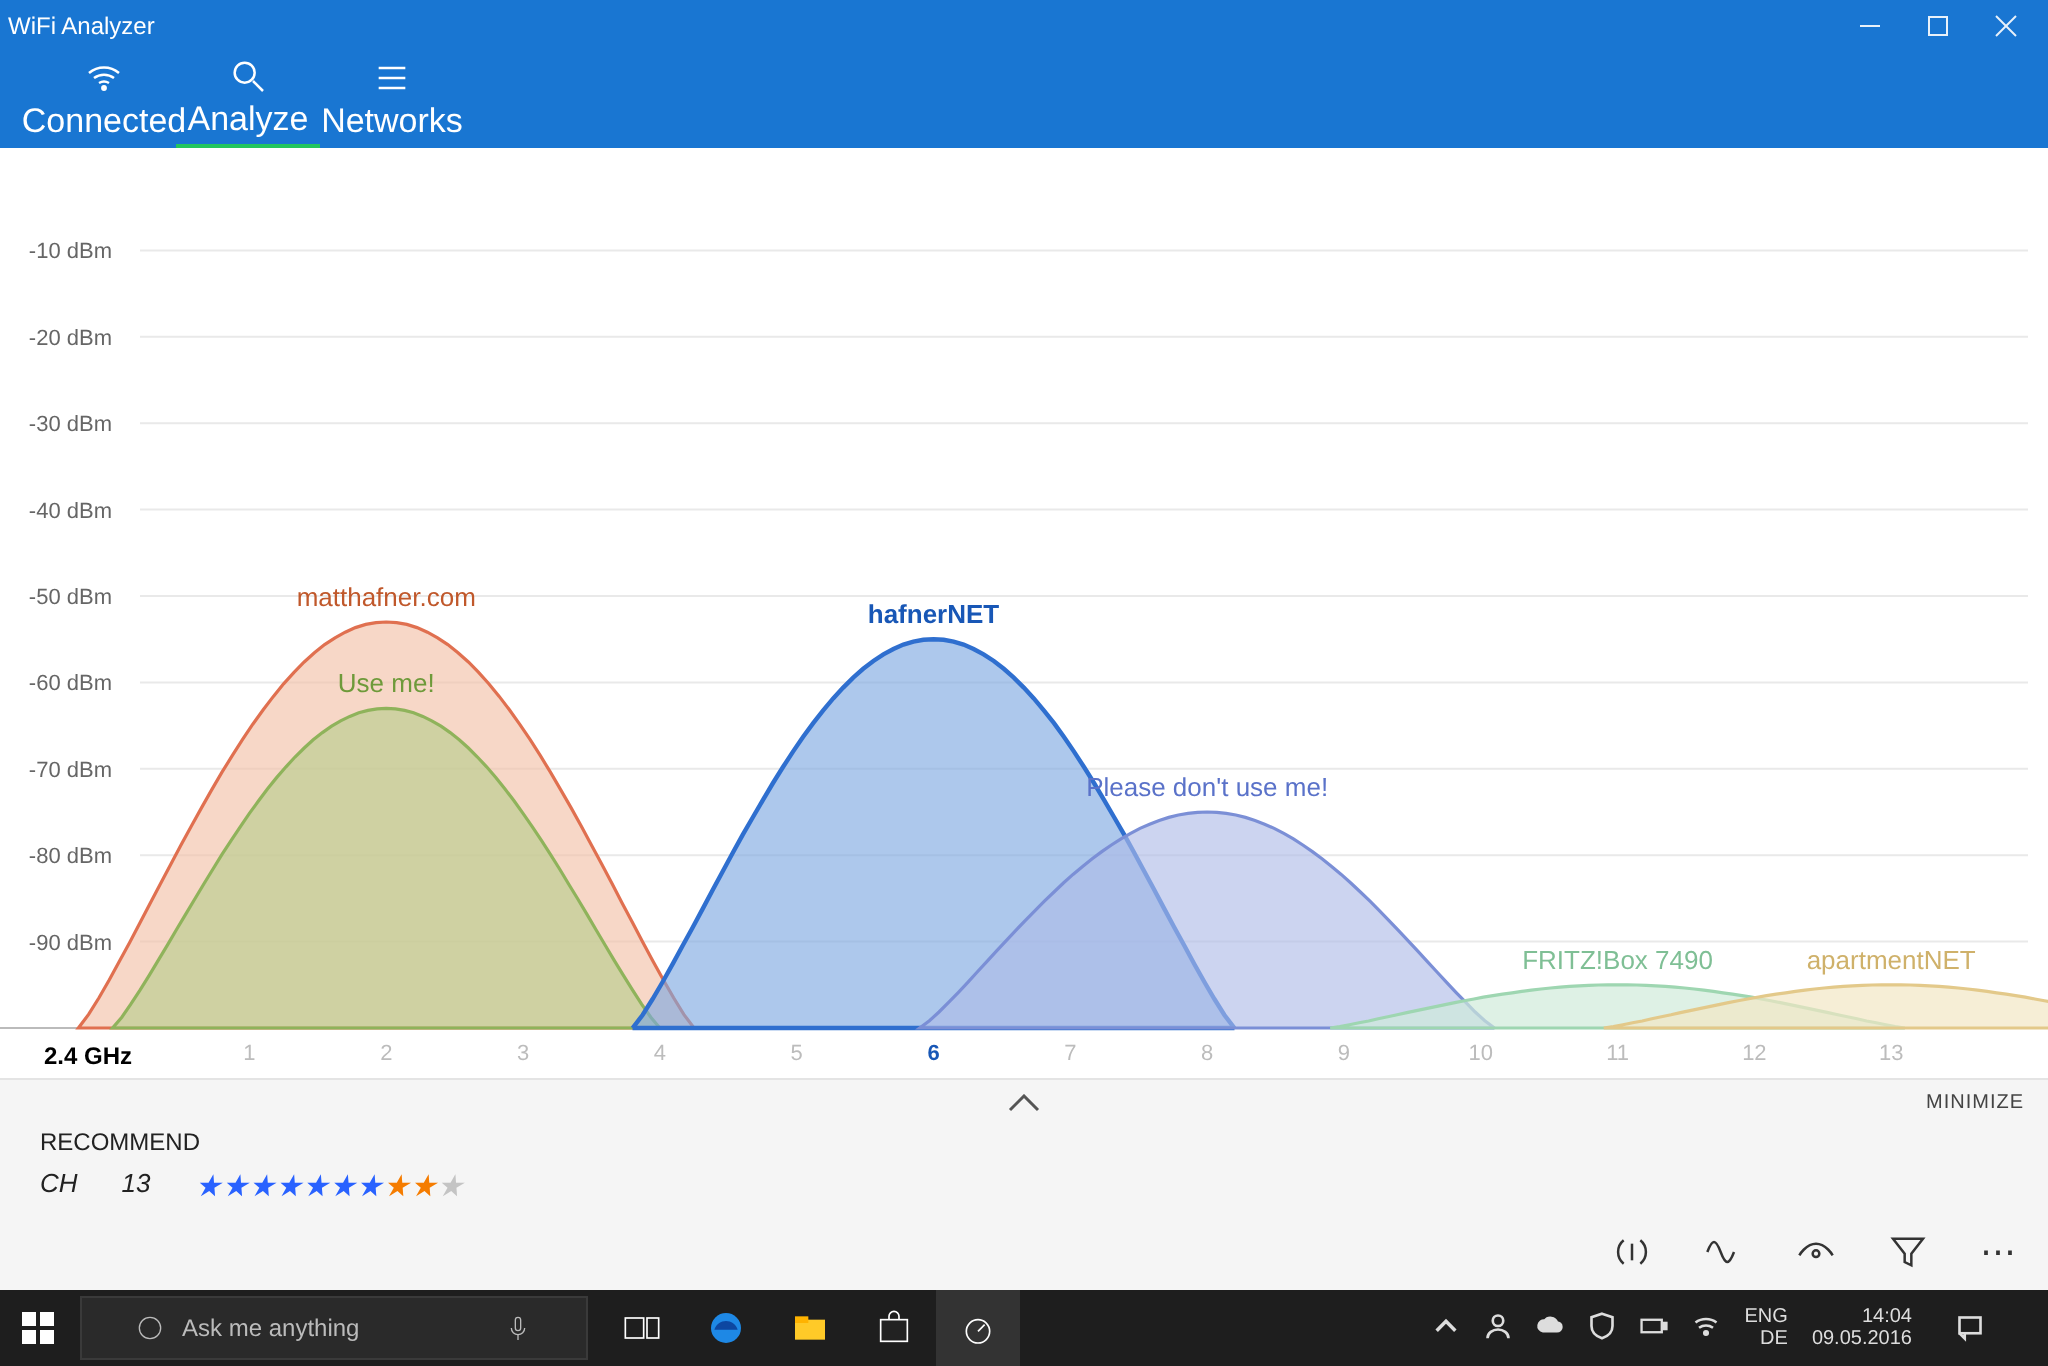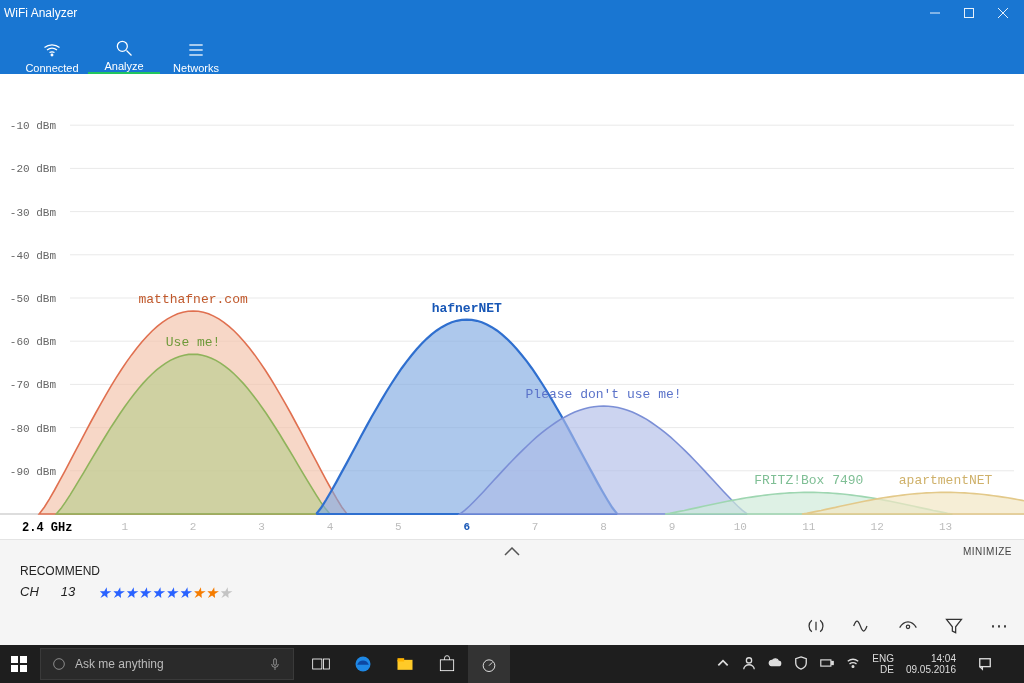--- a/index.html
+++ b/index.html
@@ -16,44 +16,44 @@
   *{box-sizing:border-box;}
   html,body{margin:0;padding:0;width:1024px;height:683px;overflow:hidden;background:#fff;}
   
   .titlebar{height:26px;background:var(--blue);color:#fff;display:flex;align-items:center;padding:0 4px;font-size:12px;}
   .titlebar .spacer{flex:1;}
   .winbtns{display:flex;gap:0;}
   .winbtn{width:34px;height:26px;display:flex;align-items:center;justify-content:center;color:#fff;opacity:.9;}
   .winbtn svg{width:12px;height:12px;}
   
   .cmdbar{height:48px;background:var(--blue);display:flex;padding:0 16px;}
-  .cmd{width:72px;display:flex;flex-direction:column;align-items:center;justify-content:flex-end;color:#fff;font-size:11px;gap:2px;}
+  .cmd{width:72px;display:flex;flex-direction:column;align-items:center;justify-content:center;color:#fff;font-size:17px;gap:2px;}
   .cmd.active{border-bottom:2px solid #22c55e;}
   .cmd .icon{height:20px;display:flex;align-items:center;}
   .cmd svg{width:20px;height:20px;stroke:#fff;fill:none;stroke-width:1.5;}
   
-  .chart-wrap{position:relative;height:466px;border-bottom:1px solid var(--border);font-family:Liberation Mono, monospace;}
+  .chart-wrap{position:relative;height:466px;border-bottom:1px solid var(--border);}
   #chart{position:absolute;inset:0;}
   .ghz-label{position:absolute;left:22px;bottom:4px;font-size:12px;font-weight:700;}
   
   .bottom{background:var(--light);height:105px;position:relative;padding:10px 20px 0 20px;font-size:12px;color:var(--fg);display:flex;flex-direction:column;}
   .chevron{position:absolute;left:50%;transform:translateX(-50%);top:6px;color:#555;}
   .min-label{position:absolute;right:12px;top:6px;font-size:10px;letter-spacing:.5px;color:#444;}
   .rec-title{font-size:12px;color:#222;margin-top:14px;}
   .rec-row{display:flex;gap:22px;margin-top:6px;font-size:13px;font-style:italic;}
   .stars{color:#2962FF;font-size:15px;letter-spacing:0;}
   .stars .dim{color:#c4c4c4;}
   .star-orange{color:#F57C00;}
   .bottom-icons{position:absolute;right:16px;bottom:6px;display:flex;gap:26px;color:#333;}
   .bottom-icons svg{width:20px;height:20px;stroke:#333;fill:none;stroke-width:1.5;}
   
   .taskbar{height:38px;background:var(--taskbar);color:var(--taskbar-fg);display:flex;align-items:center;font-size:12px;}
   .taskbar .start{width:38px;display:flex;align-items:center;justify-content:center;}
   .taskbar .start svg{width:16px;height:16px;fill:#fff;}
-  .searchbox{display:flex;align-items:center;background:#2a2a2a;height:32px;width:254px;margin-left:2px;padding:0 10px;color:#bbb;gap:8px;border:1px solid #3a3a3a;}
+  .searchbox{display:flex;align-items:center;background:#2a2a2a;height:32px;width:254px;margin-left:2px;padding:0 26px;color:#bbb;gap:8px;border:1px solid #3a3a3a;}
   .searchbox svg{width:16px;height:16px;stroke:#bbb;fill:none;}
   .mic{margin-left:auto;}
   .tbicons{display:flex;align-items:center;gap:0;margin-left:6px;height:100%;}
   .tbicons .tbi{width:42px;height:100%;display:flex;align-items:center;justify-content:center;}
   .tbicons .tbi.active{background:#333;}
   .tbicons svg{width:20px;height:20px;}
   .tray{margin-left:auto;display:flex;align-items:center;gap:12px;padding-right:22px;color:#ddd;}
   .tray svg{width:14px;height:14px;stroke:#ddd;fill:none;stroke-width:1.5;}
   .tray .lang{text-align:right;font-size:10px;line-height:11px;}
   .tray .clock{text-align:right;font-size:10px;line-height:11px;}

